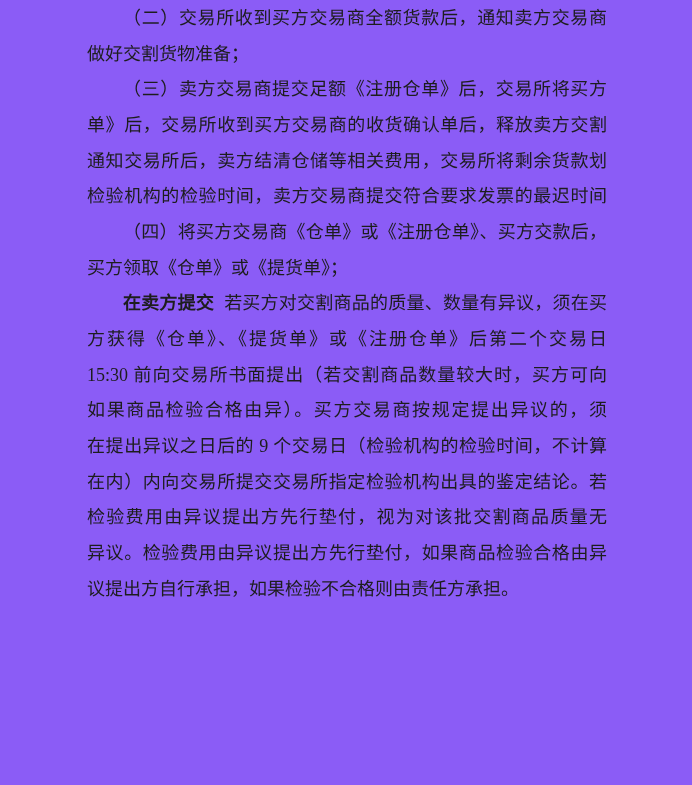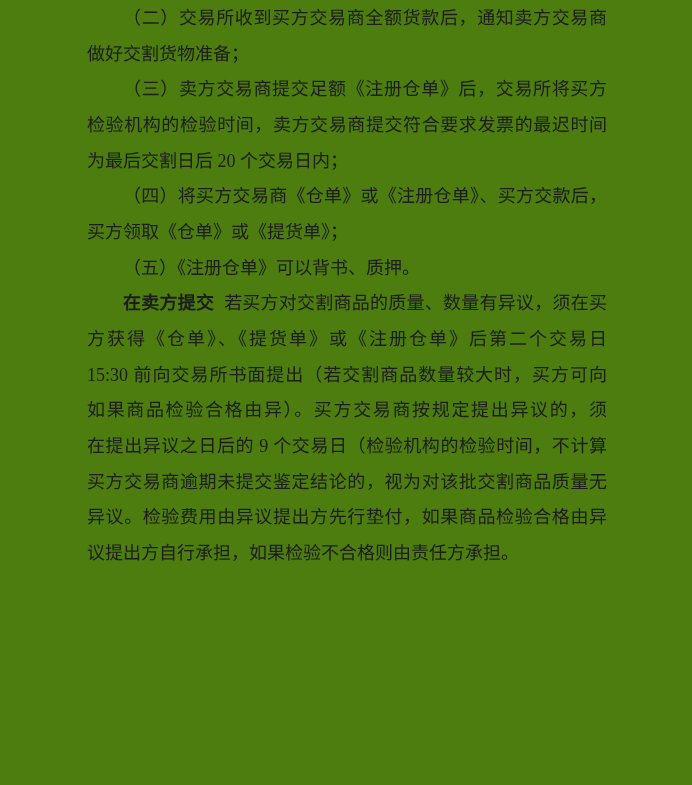--- a/index.html
+++ b/index.html
@@ -12,21 +12,21 @@
     background: #ffffff;
     overflow: hidden;
     position: relative;
   }
   .page {
     position: absolute;
     left: 0;
     top: 0;
     width: 692px;
     height: 785px;
-    background: #4d7c0f;
+    background: #8b5cf6;
   }
   .textblock {
     position: absolute;
     left: 87px;
     top: 1px;
     width: 520px;
     font-family: "Liberation Serif", "DejaVu Serif", serif;
     font-size: 18px;
     color: #1d1d1d;
   }
@@ -57,34 +57,33 @@
 <body style="background: rgb(255, 255, 255);">
 
 <div class="page">
   <div class="textblock" style="color: rgb(29, 29, 29);">
       <div class="paragraph">
         <div class="line first">（二）交易所收到买方交易商全额货款后，通知卖方交易商</div>
         <div class="line last">做好交割货物准备；</div>
       </div>
       <div class="paragraph">
         <div class="line first">（三）卖方交易商提交足额《注册仓单》后，交易所将买方</div>
+        <div class="line">单》后，交易所收到买方交易商的收货确认单后，释放卖方交割</div>
+        <div class="line">通知交易所后，卖方结清仓储等相关费用，交易所将剩余货款划</div>
         <div class="line">检验机构的检验时间，卖方交易商提交符合要求发票的最迟时间</div>
-        <div class="line last">为最后交割日后 20 个交易日内；</div>
       </div>
       <div class="paragraph">
         <div class="line first">（四）将买方交易商《仓单》或《注册仓单》、买方交款后，</div>
         <div class="line last">买方领取《仓单》或《提货单》；</div>
-      </div>
-      <div class="paragraph">
-        <div class="line first last">（五）《注册仓单》可以背书、质押。</div>
       </div>
       <div class="paragraph">
         <div class="line first"><b class="article-num">在卖方提交</b>若买方对交割商品的质量、数量有异议，须在买</div>
         <div class="line">方获得《仓单》、《提货单》或《注册仓单》后第二个交易日</div>
         <div class="line">15:30 前向交易所书面提出（若交割商品数量较大时，买方可向</div>
         <div class="line">如果商品检验合格由异）。买方交易商按规定提出异议的，须</div>
         <div class="line">在提出异议之日后的 9 个交易日（检验机构的检验时间，不计算</div>
-        <div class="line">买方交易商逾期未提交鉴定结论的，视为对该批交割商品质量无</div>
+        <div class="line">在内）内向交易所提交交易所指定检验机构出具的鉴定结论。若</div>
+        <div class="line">检验费用由异议提出方先行垫付，视为对该批交割商品质量无</div>
         <div class="line">异议。检验费用由异议提出方先行垫付，如果商品检验合格由异</div>
         <div class="line last">议提出方自行承担，如果检验不合格则由责任方承担。</div>
       </div>
     </div>
 </div>
 
 </body></html>

